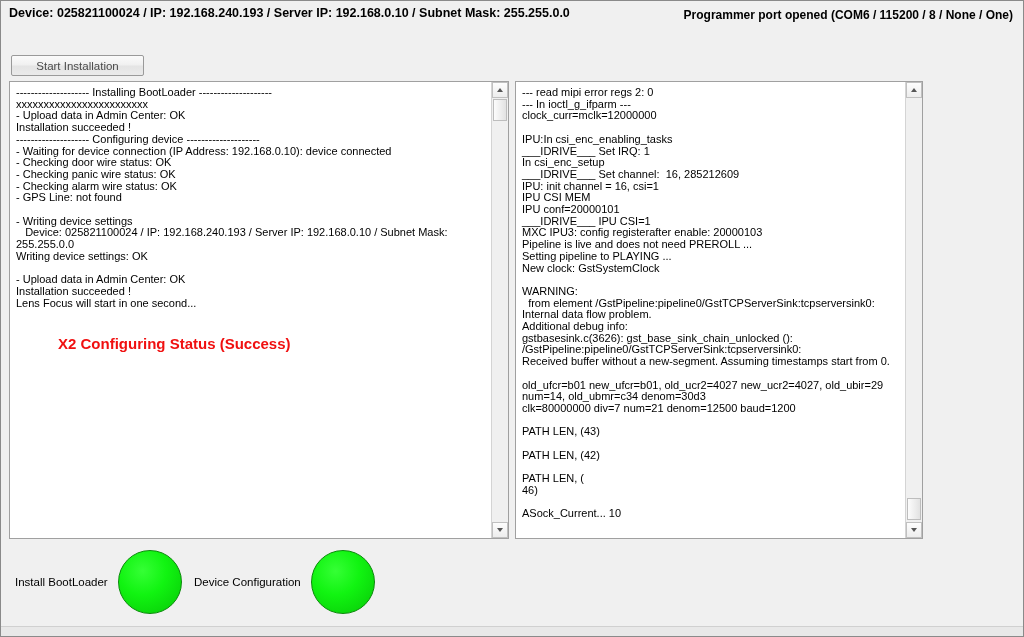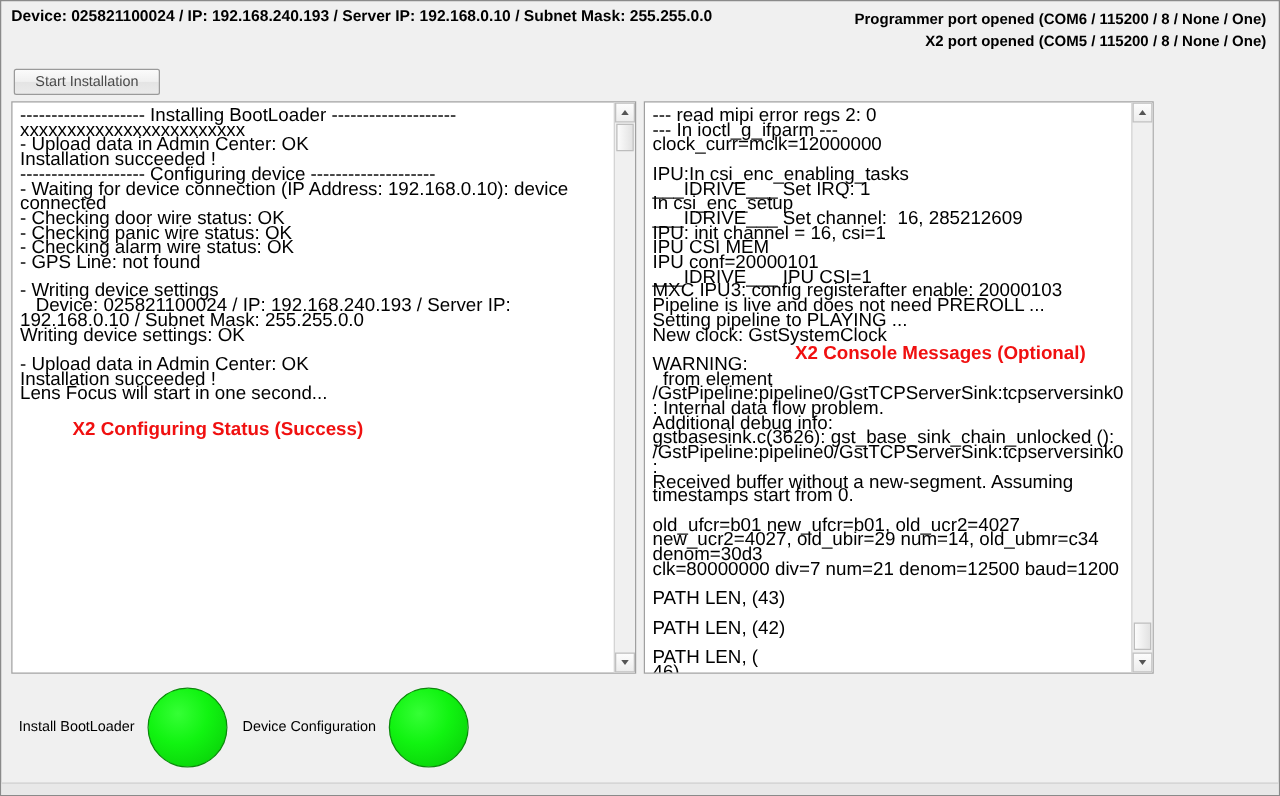--- a/index.html
+++ b/index.html
@@ -95,21 +95,21 @@
     color: #000;
     line-height: 18px;
     white-space: nowrap;
     padding-left: 47px;
   }
   
   .start-btn {
     position: absolute;
     left: 10px;
     top: 54px;
-    width: 117px;
+    width: 133px;
     height: 21px;
     background: linear-gradient(to bottom, #fbfbfb 0%, #f0f0f0 48%, #e4e4e4 52%, #eaeaea 100%);
     border: 1px solid #9a9a9a;
     border-radius: 2px;
     font-size: 11.5px;
     color: #4a4a4a;
     display: flex;
     align-items: center;
     justify-content: center;
     box-sizing: border-box;
@@ -134,21 +134,21 @@
   .panel.left { left: 0; width: 500px; }
   .panel.right { left: 506px; width: 408px; }
   .panel-content {
     position: absolute;
     top: 0; left: 0; bottom: 0;
     right: 17px;
     padding: 5px 6px;
     box-sizing: border-box;
     overflow: hidden;
     font-family: "Liberation Sans", sans-serif;
-    font-size: 15px;
+    font-size: 11px;
     line-height: 11.7px;
     color: #000;
     white-space: pre-wrap;
     word-break: break-word;
   }
   .overlay-label {
     position: absolute;
     font-size: 15px;
     font-weight: bold;
     color: #f01010;
@@ -240,21 +240,20 @@
 </head>
 <body>
 
 <div id="app">
 
 
   <div class="header">
     <div class="dev-line">Device: 025821100024 / IP: 192.168.240.193 / Server IP: 192.168.0.10 / Subnet Mask: 255.255.0.0</div>
     <div class="port-lines">
       <div class="port-line">Programmer port opened (COM6 / 115200 / 8 / None / One)</div>
-      <div class="port-line">X2 port opened (COM5 / 115200 / 8 / None / One)</div>
     </div>
   </div>
 
   <div class="start-btn">Start Installation</div>
 
   <div class="panels">
 
     <div class="panel left">
       <div class="panel-content">-------------------- Installing BootLoader --------------------
 xxxxxxxxxxxxxxxxxxxxxxxx
@@ -315,21 +314,20 @@
 clk=80000000 div=7 num=21 denom=12500 baud=1200
 
 PATH LEN, (43)
 
 PATH LEN, (42)
 
 PATH LEN, (
 46)
 
 ASock_Current... 10</div>
-      <div class="overlay-label" id="right-overlay">X2 Console Messages (Optional)</div>
       <div class="vscroll">
         <div class="sb-arrow up">
             <i></i>
           </div>
         <div class="sb-thumb right-thumb"></div>
         <div class="sb-arrow down">
             <i></i>
           </div>
       </div>
     </div>

